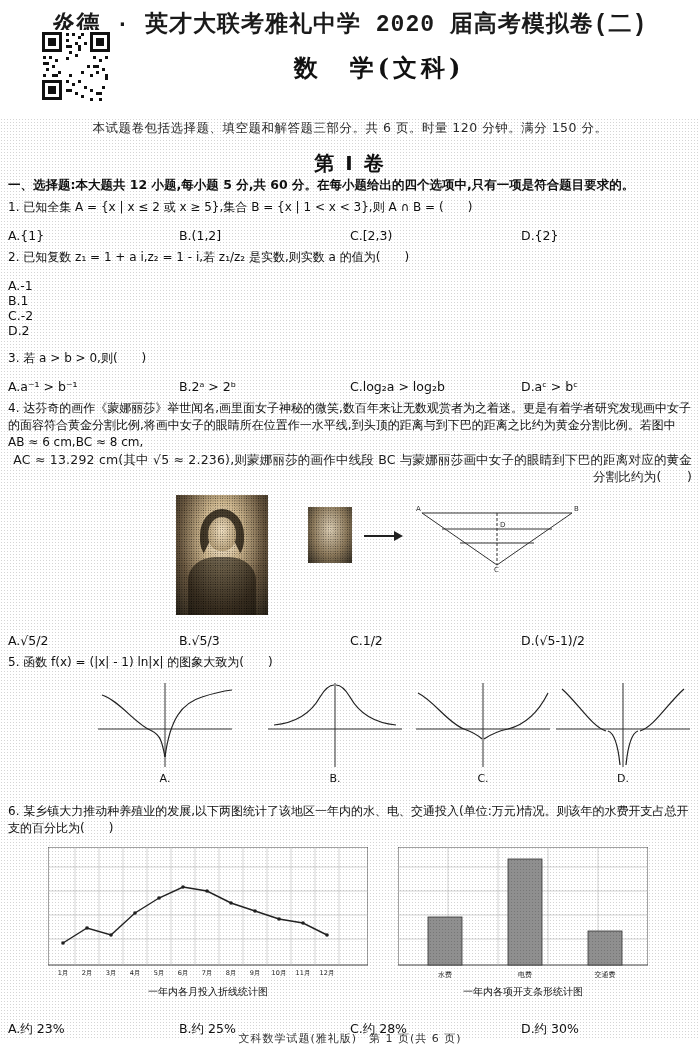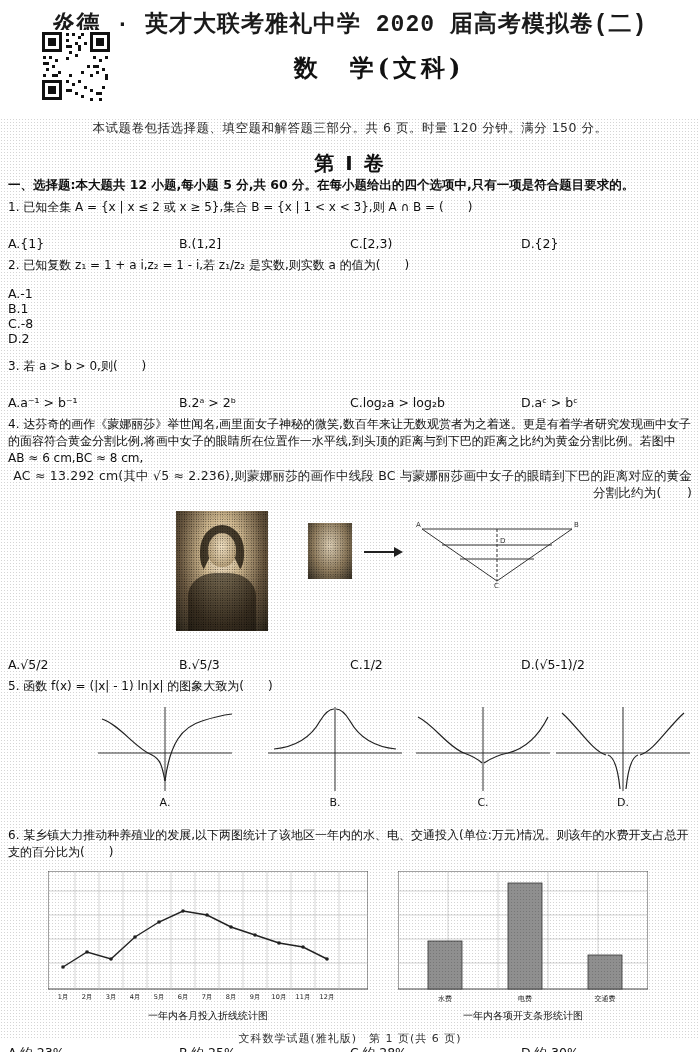--- a/index.html
+++ b/index.html
@@ -48,21 +48,21 @@
   }
   .vol{
     position:absolute;left:0;top:150px;width:700px;text-align:center;
     font-weight:bold;font-size:20px;letter-spacing:2px;
   }
 
   .body-col{position:absolute;left:8px;top:176px;width:684px;}
   .line{font-size:12.5px;line-height:17px;color:#1c1c1c;letter-spacing:.2px;text-align:right;}
   .sec-head{font-weight:bold;font-size:12.5px;line-height:17px;}
   .q{margin-top:6px;font-size:12px;line-height:17px;}
-  .opts{display:flex;margin-top:20px;margin-bottom:2px;}
+  .opts{display:flex;margin-top:12px;margin-bottom:2px;}
   .opt{flex:1;font-size:12.5px;}
 
   
   .figblock{position:relative;height:126px;margin-top:10px;}
   .mona{
     position:absolute;left:168px;top:0;width:92px;height:120px;
     background:
       radial-gradient(ellipse at 50% 34%, #efe3cf 0%, #c9b48f 30%, #6a5a45 65%, #2e2a22 100%);
     filter:contrast(1.1);
   }
@@ -205,21 +205,21 @@
       <span class="opt">D.{2}</span>
     </div>
 
     <div class="q">
       <span>2.</span>
       <span>已知复数 z₁ = 1 + a i,z₂ = 1 - i,若 z₁/z₂ 是实数,则实数 a 的值为(　　)</span>
     </div>
     <div class="opts" style="margin-top:12px;flex-direction:column;">
       <span class="opt">A.-1</span>
       <span class="opt">B.1</span>
-      <span class="opt">C.-8</span>
+      <span class="opt">C.-2</span>
       <span class="opt">D.2</span>
     </div>
 
     <div class="q" style="margin-top:12px;">
       <span>3.</span>
       <span>若 a &gt; b &gt; 0,则(　　)</span>
     </div>
     <div class="opts">
       <span class="opt">A.a⁻¹ &gt; b⁻¹</span>
       <span class="opt">B.2ᵃ &gt; 2ᵇ</span>

